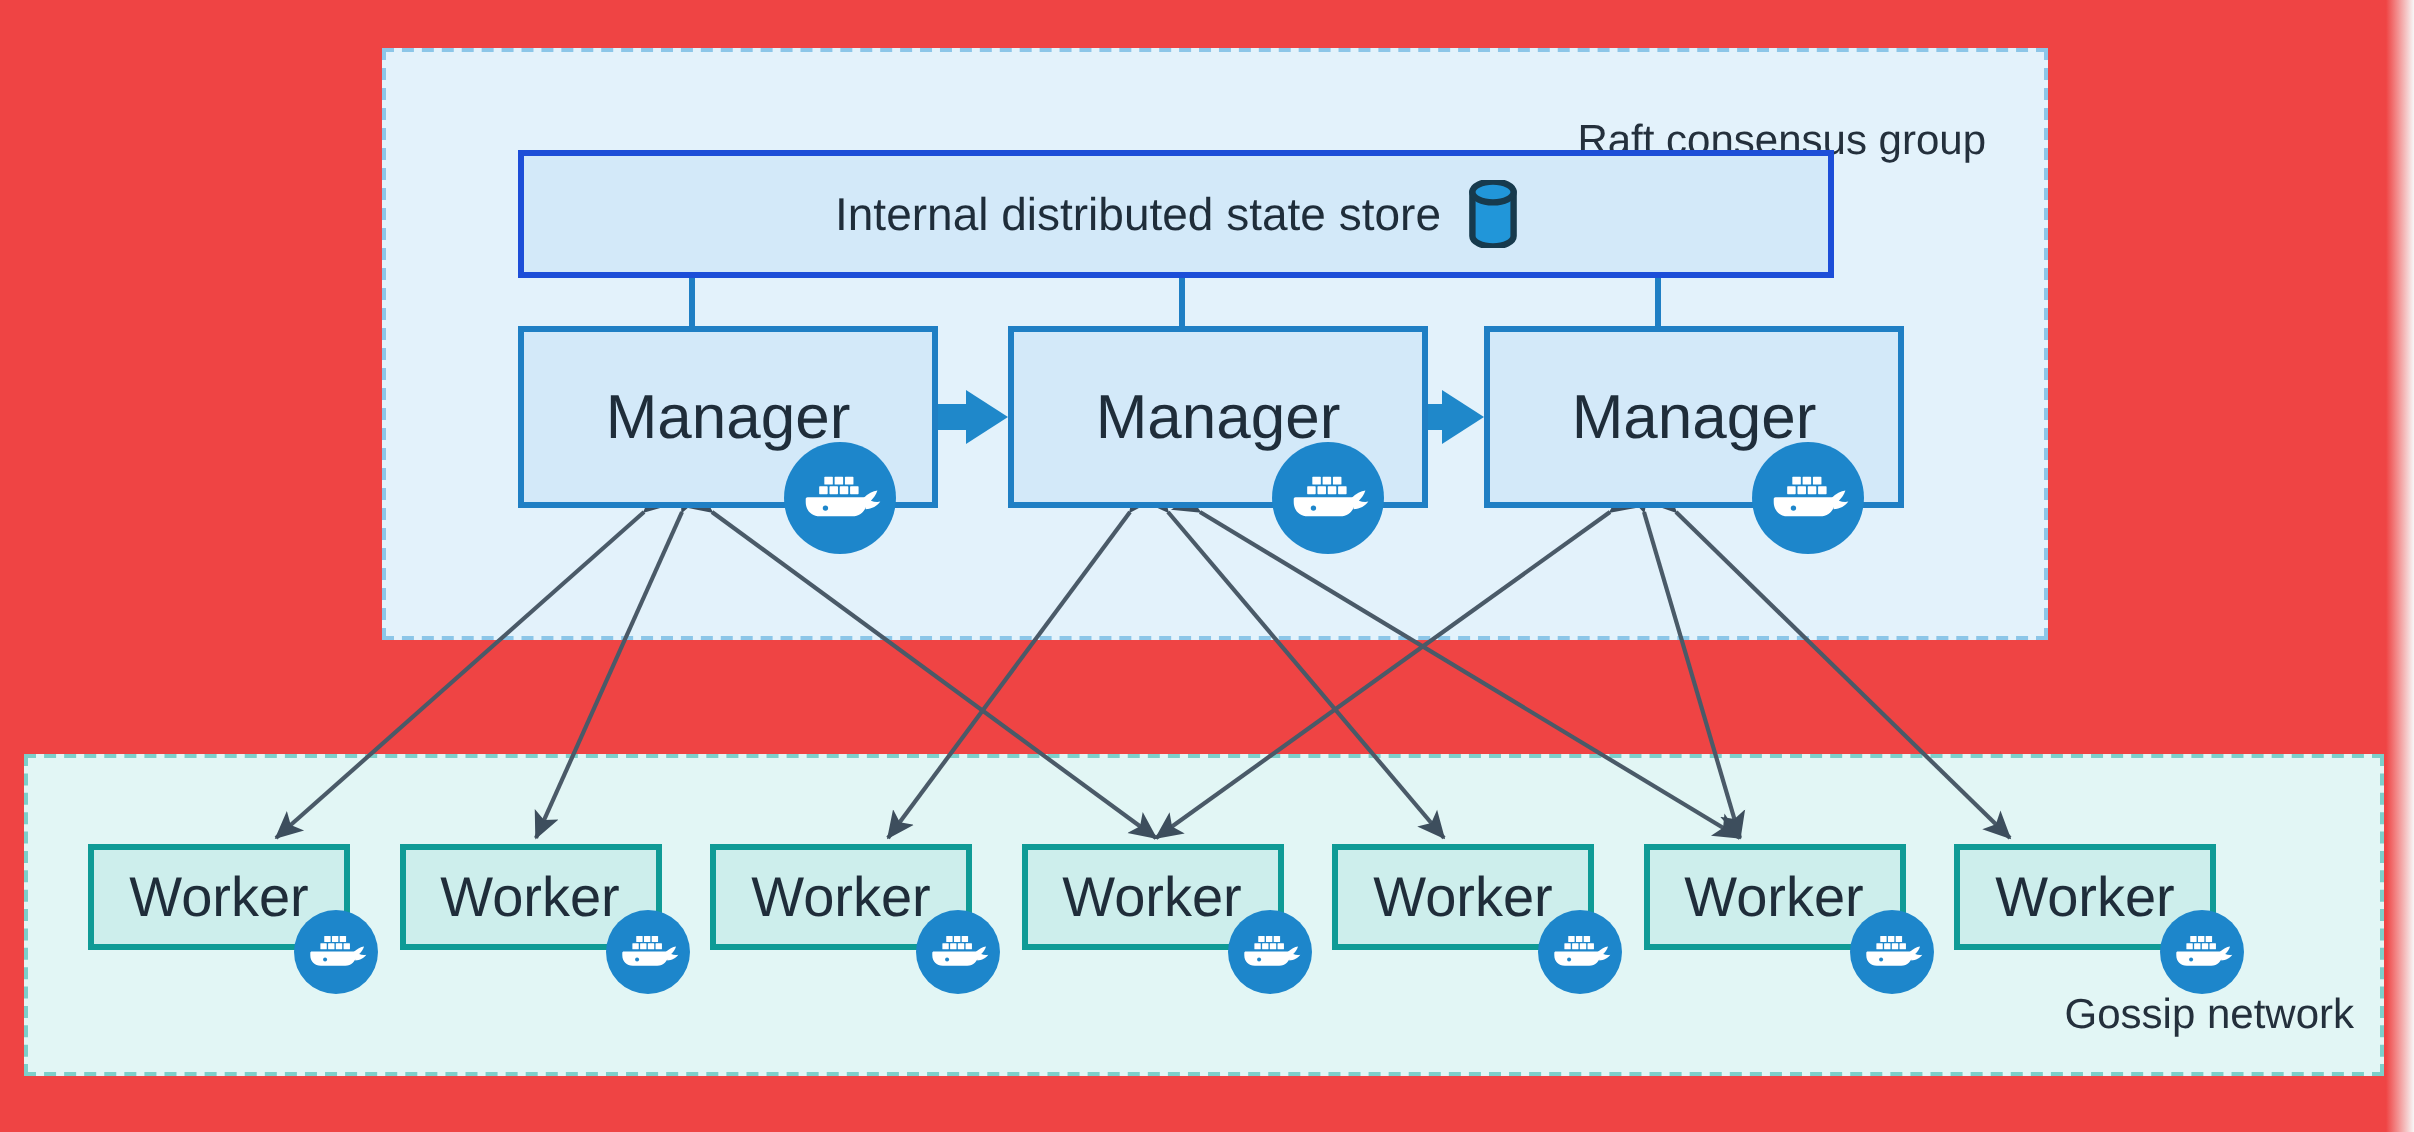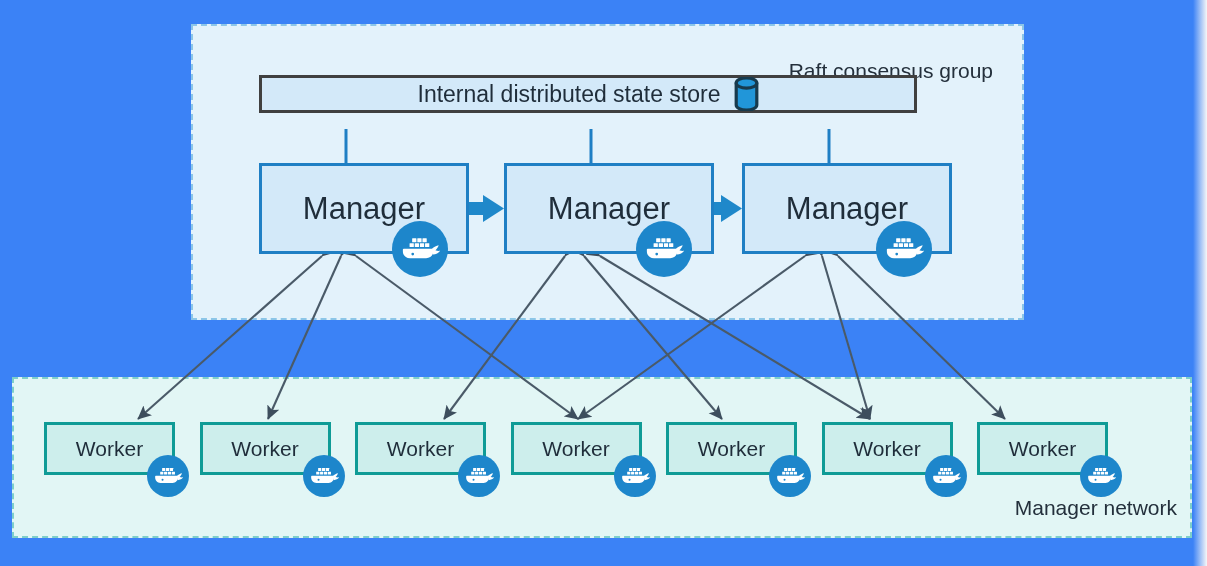--- a/index.html
+++ b/index.html
@@ -5,21 +5,21 @@
 <style>
   html, body {
     margin: 0;
     padding: 0;
     background: #ffffff;
   }
   #canvas {
     position: relative;
     width: 1207px;
     height: 566px;
-    background: #3b82f6;
+    background: #ef4444;
     font-family: "Liberation Sans", sans-serif;
     overflow: hidden;
   }
   #edge-fade {
     position: absolute;
     top: 0;
     right: 0;
     width: 14px;
     height: 566px;
     background: linear-gradient(to right, rgba(250,250,250,0) 0%, #f7f7f7 100%);
@@ -66,23 +66,23 @@
   }
   .node-label {
     color: #1f2d3a;
     white-space: nowrap;
   }
 
   #state-store {
     left: 259px;
     top: 75px;
     width: 658px;
-    height: 38px;
+    height: 64px;
     background: #d3e9f9;
-    border: 3px solid #404040;
+    border: 3px solid #1d4ed8;
   }
   #state-store .node-label { font-size: 23px; }
   #state-store .inner {
     display: flex;
     align-items: center;
     gap: 13px;
   }
 
   .manager {
     width: 210px;
@@ -96,21 +96,21 @@
   #manager-2 { left: 504px; }
   #manager-3 { left: 742px; }
 
   .worker {
     width: 131px;
     height: 53px;
     top: 422px;
     background: #cdeeec;
     border: 3px solid #0f9b96;
   }
-  .worker .node-label { font-size: 21px; }
+  .worker .node-label { font-size: 28px; }
 
   
   .whale {
     position: absolute;
     border-radius: 50%;
     background: #1d86cb;
     display: block;
   }
   .whale svg { display: block; width: 100%; height: 100%; }
   .whale-mgr { width: 56px; height: 56px; }
@@ -130,21 +130,21 @@
 </head>
 <body>
 
 <div id="canvas">
 
   <div class="group" id="raft-group">
     <div class="group-label" id="raft-label">Raft consensus group</div>
   </div>
 
   <div class="group" id="gossip-group">
-    <div class="group-label" id="gossip-label">Manager network</div>
+    <div class="group-label" id="gossip-label">Gossip network</div>
   </div>
 
   <svg id="links" viewBox="0 0 1207 566" xmlns="http://www.w3.org/2000/svg">
     <defs>
       <marker id="ah" markerWidth="7" markerHeight="7" refX="6.2" refY="3.5" orient="auto" markerUnits="strokeWidth">
         <path d="M0,0.4 L6.6,3.5 L0,6.6 L1.5,3.5 Z" fill="#3d4e5d"></path>
       </marker>
       <marker id="ah-start" markerWidth="7" markerHeight="7" refX="6.2" refY="3.5" orient="auto" markerUnits="strokeWidth">
         <path d="M0,0.4 L6.6,3.5 L0,6.6 L1.5,3.5 Z" fill="#3d4e5d"></path>
       </marker>

